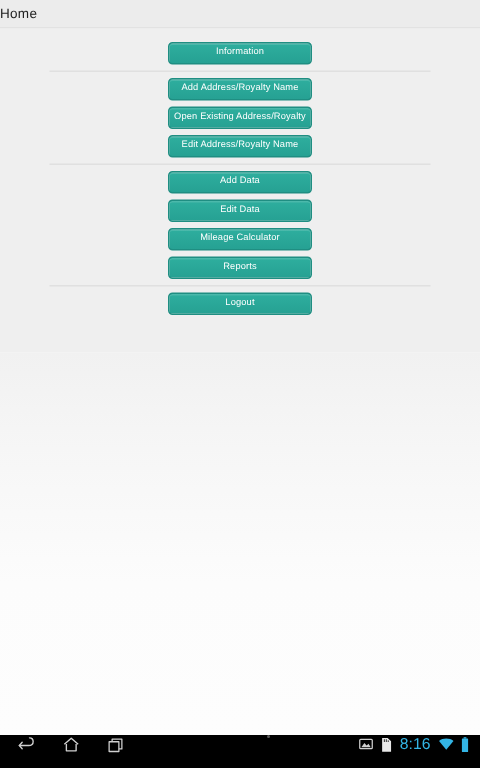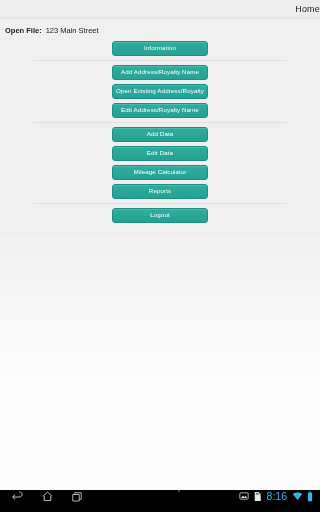--- a/index.html
+++ b/index.html
@@ -25,21 +25,21 @@
   }
 
   
   #titlebar {
     height: 19px;
     width: 100%;
     background: #ececec;
     border-bottom: 1px solid #e2e2e2;
     display: flex;
     align-items: center;
-    justify-content: flex-end;
+    justify-content: flex-start;
   }
   #titlebar .title {
     font-size: 9px;
     color: #222222;
     letter-spacing: 0.2px;
   }
 
   
   #screen {
     width: 100%;
@@ -158,24 +158,20 @@
 <body>
 
 <div id="app">
 
   <div id="titlebar">
     <span class="title">Home</span>
   </div>
 
   <div id="screen">
 
-    <div id="openfile-row">
-      <span class="of-label">Open File:</span>
-      <span class="of-value">123 Main Street</span>
-    </div>
 
     <div class="btn-group">
       <div class="tbtn">Information</div>
     </div>
 
     <div class="separator"></div>
 
     <div class="btn-group">
       <div class="tbtn">Add Address/Royalty Name</div>
       <div class="tbtn">Open Existing Address/Royalty</div>

